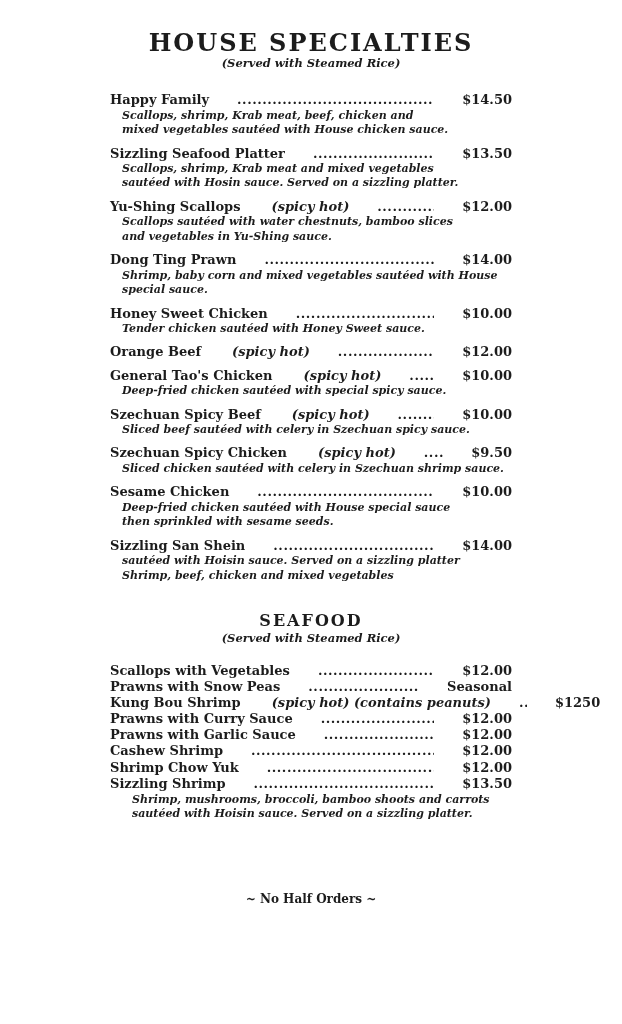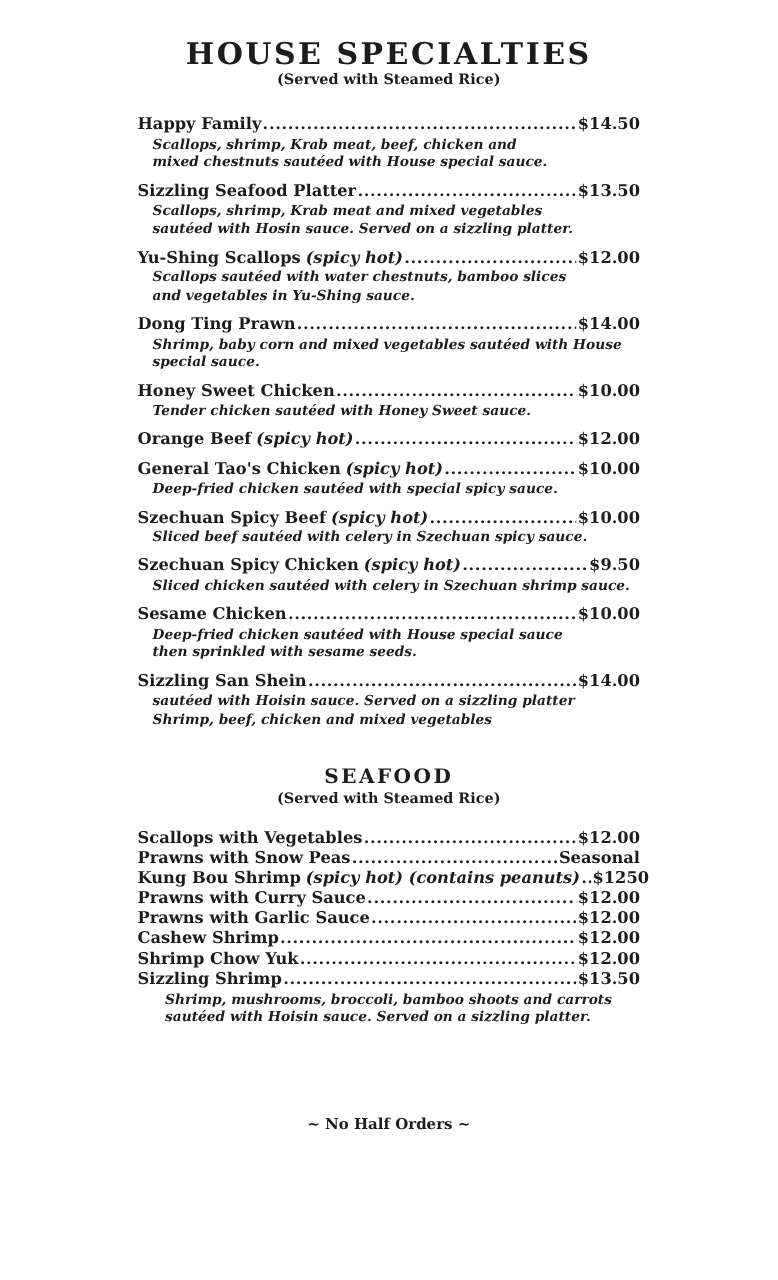--- a/index.html
+++ b/index.html
@@ -27,31 +27,33 @@
     font-weight: bold;
     letter-spacing: 2px;
     line-height: 1.05;
     font-family: "DejaVu Serif", serif;
   }
   .section.seafood .sec-title { font-size: 16px; }
   .sec-subtitle {
     text-align: center;
     font-size: 11.5px;
     font-weight: bold;
+    font-style: italic;
     margin-top: 1px;
   }
   .items { margin-top: 22px; }
   .item { margin-bottom: 8px; }
   .row {
     display: flex;
     align-items: flex-start;
     font-weight: bold;
     font-size: 13px;
     line-height: 1.18;
     white-space: nowrap;
+    gap: 27px;
   }
   .note {
     font-weight: bold;
     font-style: italic;
     margin-left: 4px;
   }
   .dots {
     flex: 1;
     overflow: hidden;
     white-space: nowrap;
@@ -93,21 +95,21 @@
     <div class="sec-subtitle">(Served with Steamed Rice)</div>
     <div class="items">
   <div class="item">
     <div class="row">
       <span class="nm">Happy Family</span>
       <span class="dots"></span>
       <span class="price">$14.50</span>
     </div>
     <div class="desc">
             <div>Scallops, shrimp, Krab meat, beef, chicken and</div>
-            <div>mixed chestnuts sautéed with House special sauce.</div>
+            <div>mixed vegetables sautéed with House chicken sauce.</div>
           </div>
   </div>
 
   <div class="item">
     <div class="row">
       <span class="nm">Sizzling Seafood Platter</span>
       <span class="dots"></span>
       <span class="price">$13.50</span>
     </div>
     <div class="desc">

